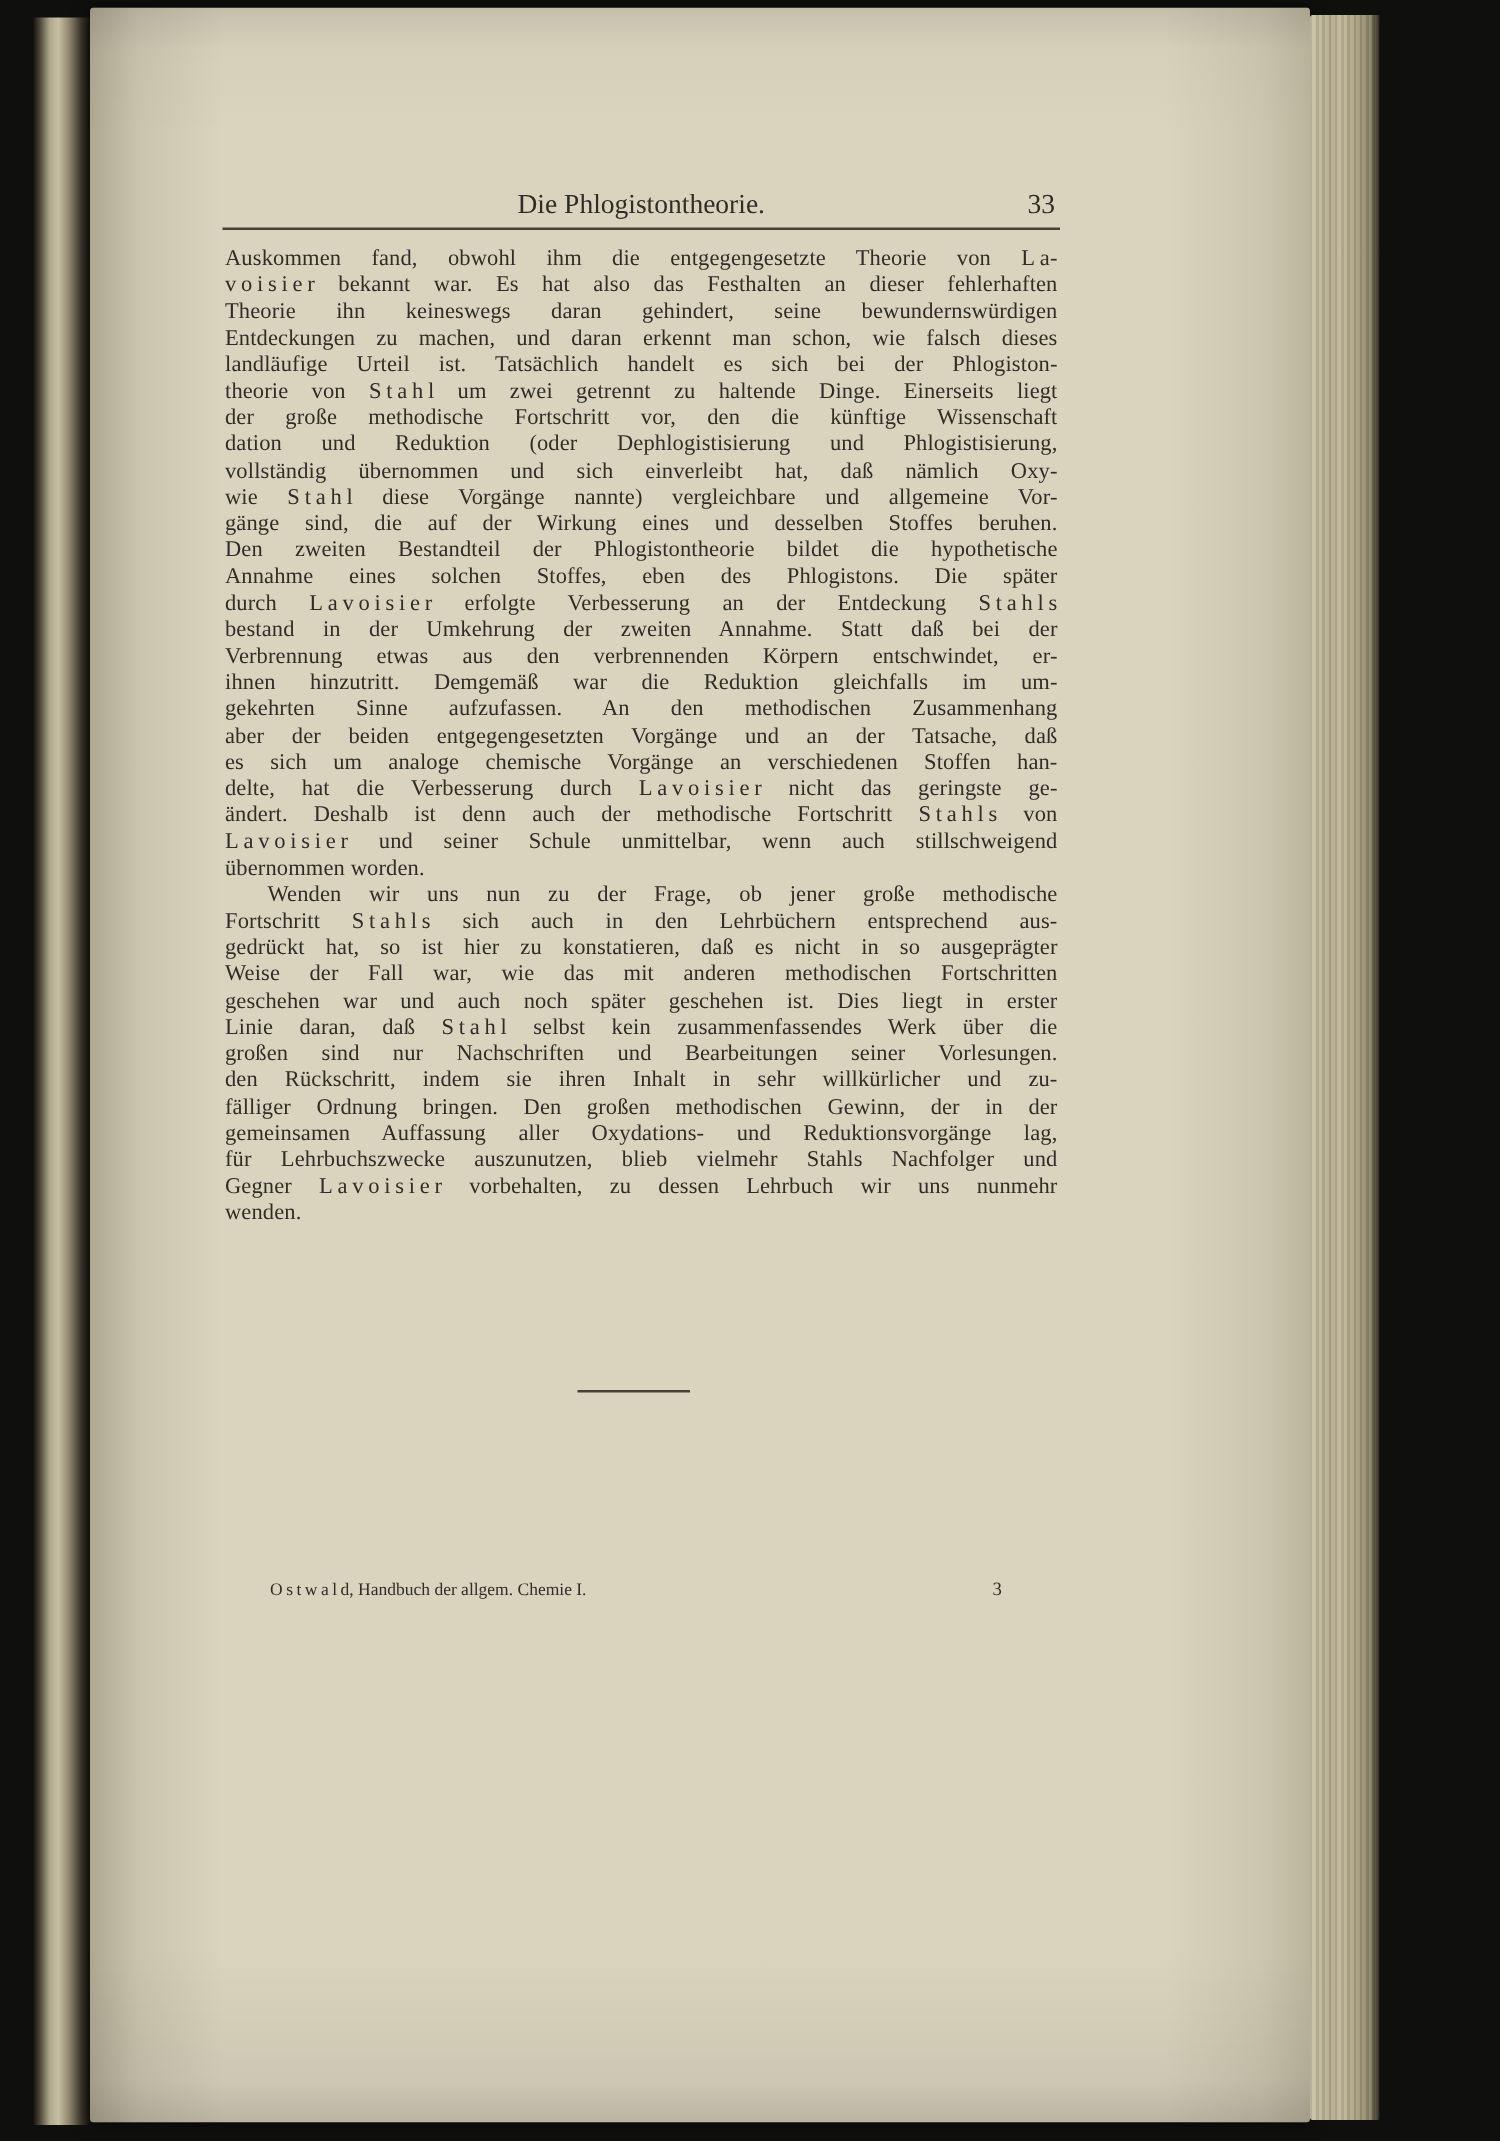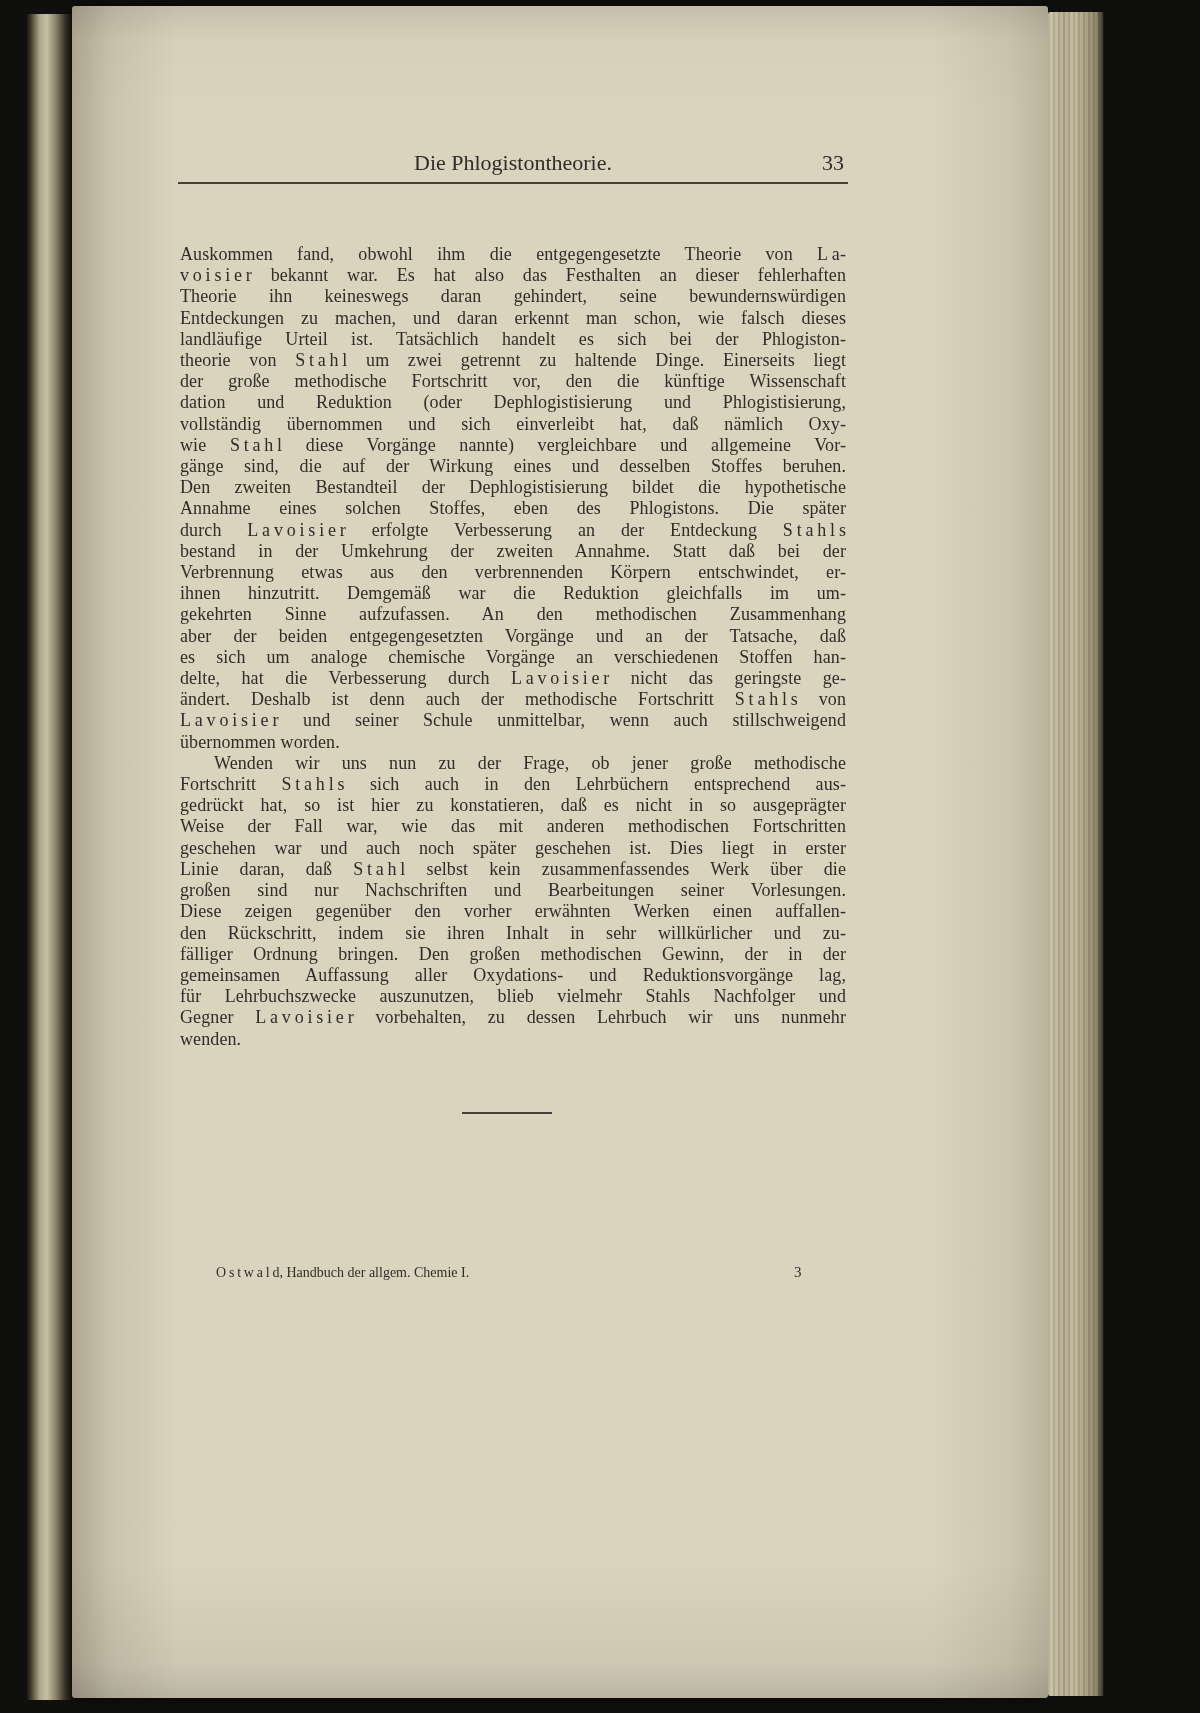--- a/index.html
+++ b/index.html
@@ -61,21 +61,20 @@
     position:absolute;right:2px;top:0;
   }
   .header-rule{
     position:absolute;top:176px;left:106px;width:670px;height:2px;
     background:#45413a;
   }
   .body-text{
     position:absolute;top:190px;left:108px;width:666px;
     font-size:18px;line-height:21.2px;
     letter-spacing:0.1px;
-    margin-top:48px;
   }
   .line{
     text-align:justify;
     text-align-last:justify;
     white-space:normal;
   }
   .line.last{
     text-align-last:left;
   }
   .para.indent .line.first{
@@ -114,21 +113,21 @@
           <div class="line">v o i s i e r bekannt war. Es hat also das Festhalten an dieser fehlerhaften</div>
           <div class="line">Theorie ihn keineswegs daran gehindert, seine bewundernswürdigen</div>
           <div class="line">Entdeckungen zu machen, und daran erkennt man schon, wie falsch dieses</div>
           <div class="line">landläufige Urteil ist. Tatsächlich handelt es sich bei der Phlogiston-</div>
           <div class="line">theorie von S t a h l um zwei getrennt zu haltende Dinge. Einerseits liegt</div>
           <div class="line">der große methodische Fortschritt vor, den die künftige Wissenschaft</div>
           <div class="line">dation und Reduktion (oder Dephlogistisierung und Phlogistisierung,</div>
           <div class="line">vollständig übernommen und sich einverleibt hat, daß nämlich Oxy-</div>
           <div class="line">wie S t a h l diese Vorgänge nannte) vergleichbare und allgemeine Vor-</div>
           <div class="line">gänge sind, die auf der Wirkung eines und desselben Stoffes beruhen.</div>
-          <div class="line">Den zweiten Bestandteil der Dephlogistisierung bildet die hypothetische</div>
+          <div class="line">Den zweiten Bestandteil der Phlogistontheorie bildet die hypothetische</div>
           <div class="line">Annahme eines solchen Stoffes, eben des Phlogistons. Die später</div>
           <div class="line">durch L a v o i s i e r erfolgte Verbesserung an der Entdeckung S t a h l s</div>
           <div class="line">bestand in der Umkehrung der zweiten Annahme. Statt daß bei der</div>
           <div class="line">Verbrennung etwas aus den verbrennenden Körpern entschwindet, er-</div>
           <div class="line">ihnen hinzutritt. Demgemäß war die Reduktion gleichfalls im um-</div>
           <div class="line">gekehrten Sinne aufzufassen. An den methodischen Zusammenhang</div>
           <div class="line">aber der beiden entgegengesetzten Vorgänge und an der Tatsache, daß</div>
           <div class="line">es sich um analoge chemische Vorgänge an verschiedenen Stoffen han-</div>
           <div class="line">delte, hat die Verbesserung durch L a v o i s i e r nicht das geringste ge-</div>
           <div class="line">ändert. Deshalb ist denn auch der methodische Fortschritt S t a h l s von</div>
@@ -136,21 +135,20 @@
           <div class="line last">übernommen worden.</div>
         </div>
         <div class="para indent">
           <div class="line first">Wenden wir uns nun zu der Frage, ob jener große methodische</div>
           <div class="line">Fortschritt S t a h l s sich auch in den Lehrbüchern entsprechend aus-</div>
           <div class="line">gedrückt hat, so ist hier zu konstatieren, daß es nicht in so ausgeprägter</div>
           <div class="line">Weise der Fall war, wie das mit anderen methodischen Fortschritten</div>
           <div class="line">geschehen war und auch noch später geschehen ist. Dies liegt in erster</div>
           <div class="line">Linie daran, daß S t a h l selbst kein zusammenfassendes Werk über die</div>
           <div class="line">großen sind nur Nachschriften und Bearbeitungen seiner Vorlesungen.</div>
-          <div class="line">Diese zeigen gegenüber den vorher erwähnten Werken einen auffallen-</div>
           <div class="line">den Rückschritt, indem sie ihren Inhalt in sehr willkürlicher und zu-</div>
           <div class="line">fälliger Ordnung bringen. Den großen methodischen Gewinn, der in der</div>
           <div class="line">gemeinsamen Auffassung aller Oxydations- und Reduktionsvorgänge lag,</div>
           <div class="line">für Lehrbuchszwecke auszunutzen, blieb vielmehr Stahls Nachfolger und</div>
           <div class="line">Gegner L a v o i s i e r vorbehalten, zu dessen Lehrbuch wir uns nunmehr</div>
           <div class="line last">wenden.</div>
         </div>
       </div>
 
     <div class="section-divider"></div>

